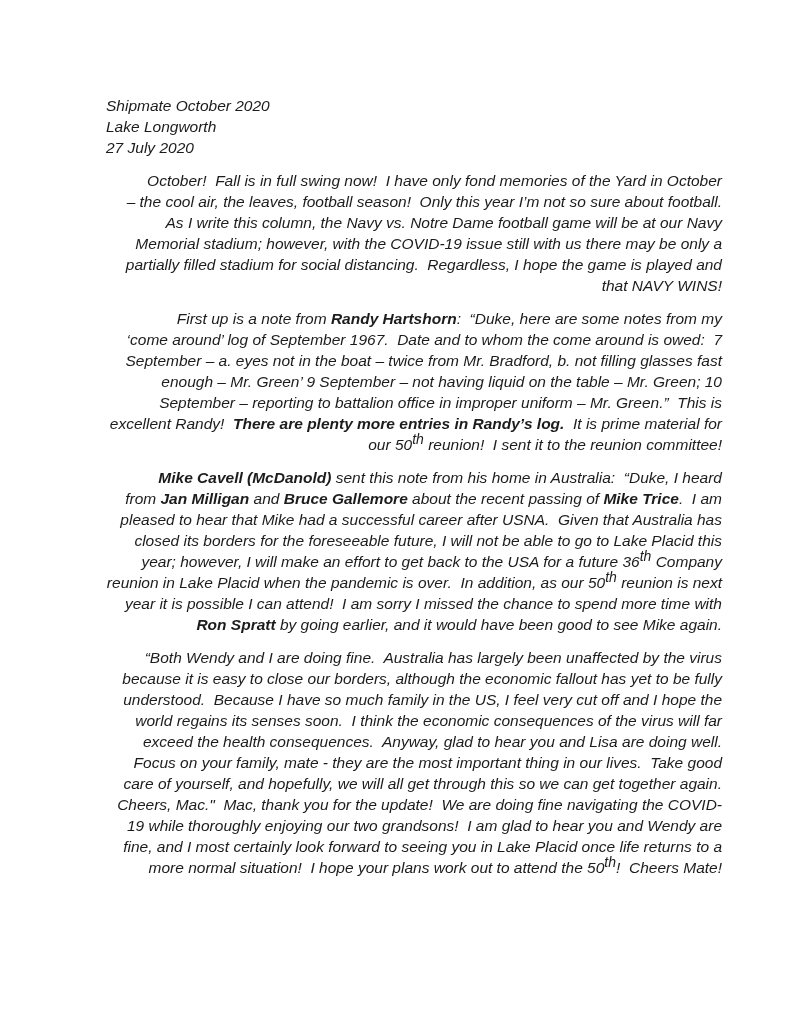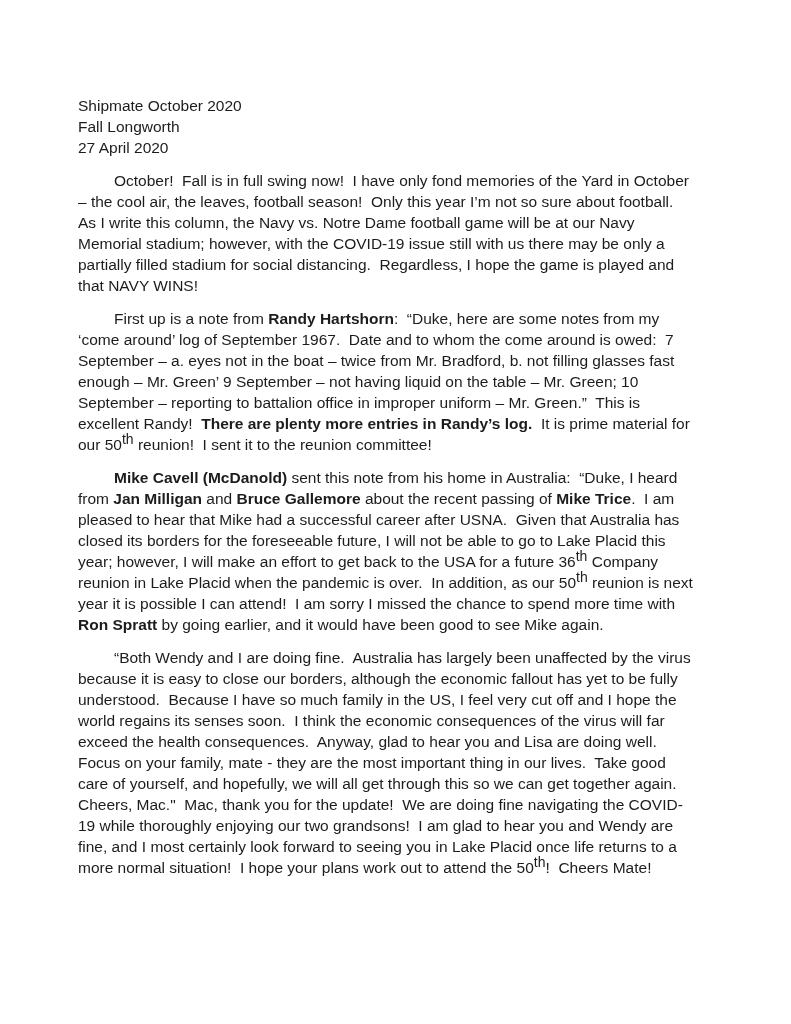--- a/index.html
+++ b/index.html
@@ -11,56 +11,57 @@
     position: relative;
     width: 791px;
     height: 1024px;
     background: #ffffff;
     font-family: "Liberation Sans", sans-serif;
     color: #1c1c1c;
     overflow: hidden;
   }
   .content {
     position: absolute;
-    left: 78px;
+    left: 106px;
     top: 95px;
     width: 616px;
+    font-style: italic;
   }
   .hdr-line {
     font-size: 15.5px;
     line-height: 21px;
     white-space: pre-wrap;
   }
   .para {
     margin: 12px 0 0 0;
     font-size: 15.5px;
     line-height: 21px;
     text-indent: 36px;
     white-space: pre-wrap;
-    text-align: left;
+    text-align: right;
   }
   .para .bold {
     font-weight: bold;
     margin-top: 16px;
   }
   .para sup {
     font-size: 14px;
     line-height: 0;
     vertical-align: super;
   }
 </style>
 </head>
 <body>
 
 <div class="page">
   <div class="content">
     <div>
       <div class="hdr-line">Shipmate October 2020</div>
-      <div class="hdr-line">Fall Longworth</div>
-      <div class="hdr-line">27 April 2020</div>
+      <div class="hdr-line">Lake Longworth</div>
+      <div class="hdr-line">27 July 2020</div>
     </div>
     <div>
         <p class="para"><span>October!  Fall is in full swing now!  I have only fond memories of the Yard in October – the cool air, the leaves, football season!  Only this year I’m not so sure about football.  As I write this column, the Navy vs. Notre Dame football game will be at our Navy Memorial stadium; however, with the COVID-19 issue still with us there may be only a partially filled stadium for social distancing.  Regardless, I hope the game is played and that NAVY WINS!</span></p>
         <p class="para"><span>First up is a note from </span><span class="bold">Randy Hartshorn</span><span>:  “Duke, here are some notes from my ‘come around’ log of September 1967.  Date and to whom the come around is owed:  7 September – a. eyes not in the boat – twice from Mr. Bradford, b. not filling glasses fast enough – Mr. Green’ 9 September – not having liquid on the table – Mr. Green; 10 September – reporting to battalion office in improper uniform – Mr. Green.”  This is excellent Randy!  </span><span class="bold">There are plenty more entries in Randy’s log.</span><span>  It is prime material for our 50</span><sup>th</sup><span> reunion!  I sent it to the reunion committee!</span></p>
         <p class="para"><span class="bold">Mike Cavell (McDanold)</span><span> sent this note from his home in Australia:  “Duke, I heard from </span><span class="bold">Jan Milligan</span><span> and </span><span class="bold">Bruce Gallemore</span><span> about the recent passing of </span><span class="bold">Mike Trice</span><span>.  I am pleased to hear that Mike had a successful career after USNA.  Given that Australia has closed its borders for the foreseeable future, I will not be able to go to Lake Placid this year; however, I will make an effort to get back to the USA for a future 36</span><sup>th</sup><span> Company reunion in Lake Placid when the pandemic is over.  In addition, as our 50</span><sup>th</sup><span> reunion is next year it is possible I can attend!  I am sorry I missed the chance to spend more time with </span><span class="bold">Ron Spratt</span><span> by going earlier, and it would have been good to see Mike again.</span></p>
         <p class="para"><span>“Both Wendy and I are doing fine.  Australia has largely been unaffected by the virus because it is easy to close our borders, although the economic fallout has yet to be fully understood.  Because I have so much family in the US, I feel very cut off and I hope the world regains its senses soon.  I think the economic consequences of the virus will far exceed the health consequences.  Anyway, glad to hear you and Lisa are doing well.  Focus on your family, mate - they are the most important thing in our lives.  Take good care of yourself, and hopefully, we will all get through this so we can get together again.  Cheers, Mac."  Mac, thank you for the update!  We are doing fine navigating the COVID-19 while thoroughly enjoying our two grandsons!  I am glad to hear you and Wendy are fine, and I most certainly look forward to seeing you in Lake Placid once life returns to a more normal situation!  I hope your plans work out to attend the 50</span><sup>th</sup><span>!  Cheers Mate!</span></p>
       </div>
   </div>
 </div>
 

